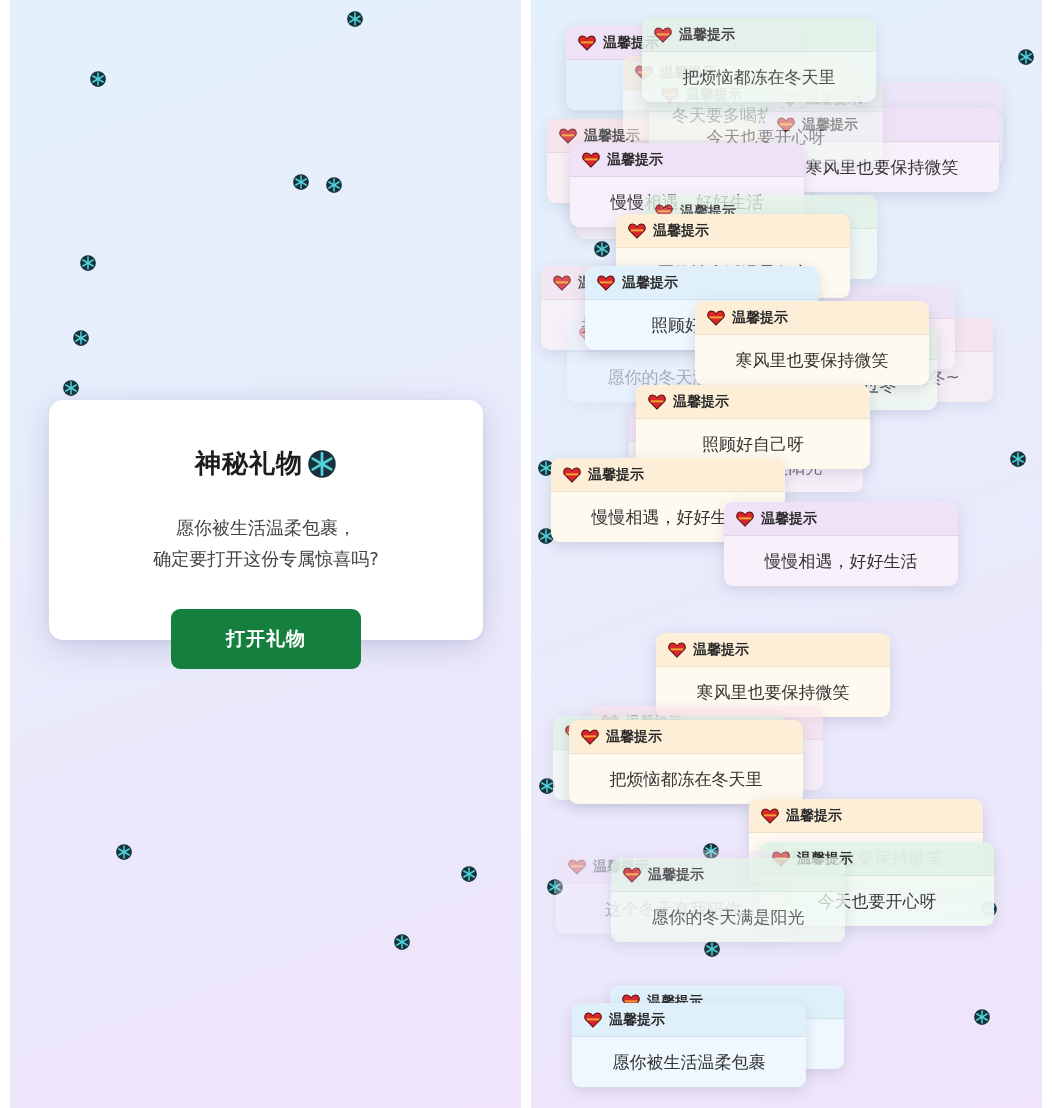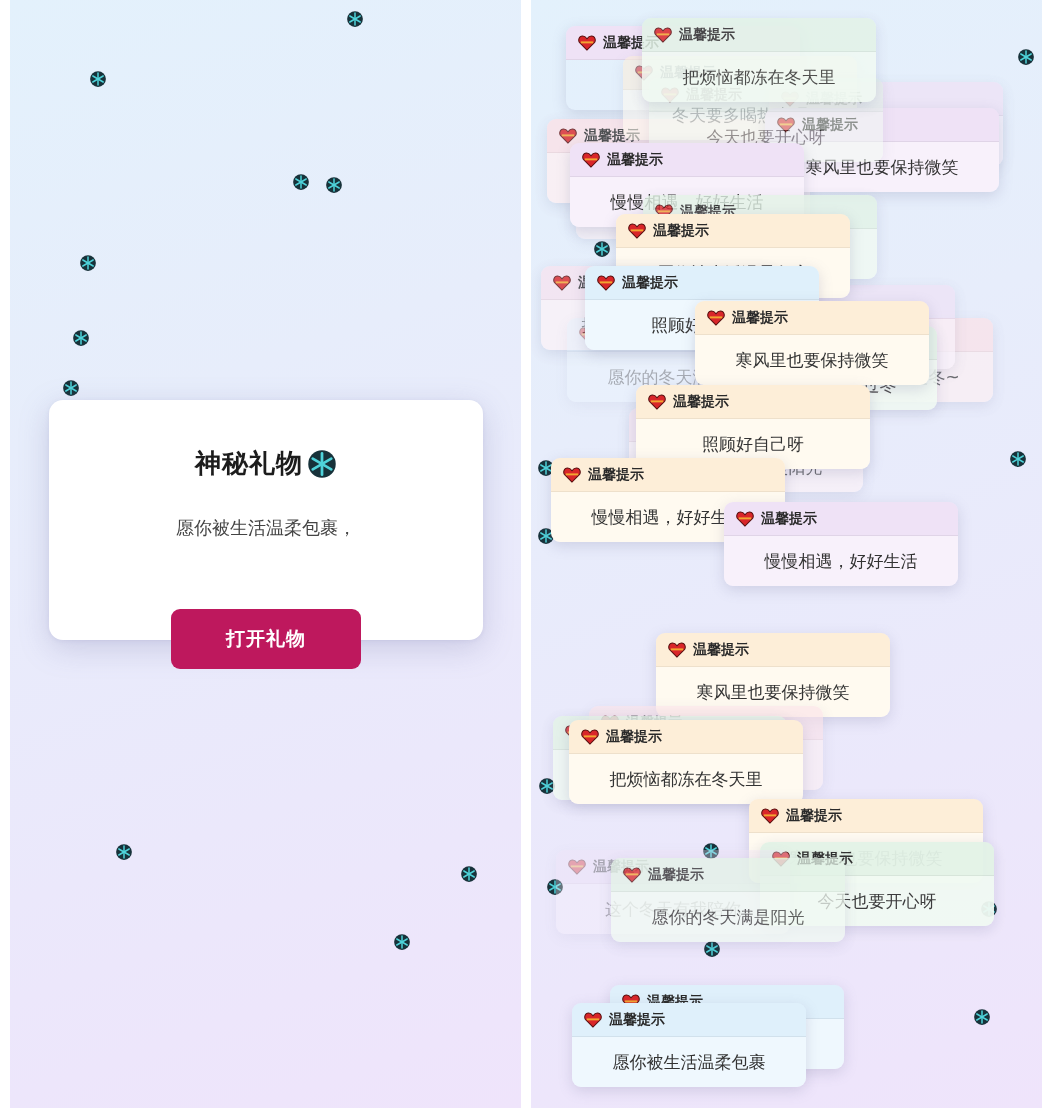--- a/index.html
+++ b/index.html
@@ -40,21 +40,21 @@
   }
   .modal-title .flake-inline { width: 30px; height: 30px; display: inline-block; }
   .modal-title .flake-inline svg { width: 30px; height: 30px; }
   .modal-msg {
     position: absolute; top: 112px; left: 0; right: 0;
     font-size: 18px; color: #444; line-height: 31px;
   }
   .modal-btn {
     position: absolute; left: 122px; top: 209px;
     width: 190px; height: 60px;
-    background: #be185d; color: #ffffff;
+    background: #15803d; color: #ffffff;
     border: none; border-radius: 9px;
     font-size: 19px; font-weight: bold; letter-spacing: 1px;
     font-family: "DejaVu Sans", "Liberation Sans", sans-serif;
     cursor: pointer;
   }
 
   
   .card {
     position: absolute;
     width: 234px; height: 84px;
@@ -199,20 +199,21 @@
             <g stroke="#4fd3da" stroke-width="2.2" stroke-linecap="round">
               <line x1="12" y1="3.5" x2="12" y2="20.5"></line>
               <line x1="4.6" y1="7.7" x2="19.4" y2="16.3"></line>
               <line x1="4.6" y1="16.3" x2="19.4" y2="7.7"></line>
             </g>
           </svg>
       </span>
     </div>
     <div class="modal-msg">
       <div>愿你被生活温柔包裹，</div>
+      <div>确定要打开这份专属惊喜吗?</div>
     </div>
     <button class="modal-btn">打开礼物</button>
   </div>
 </div>
 
 <div id="right-panel" class="panel">
   <div id="right-flakes">
       <span class="flake" style="left: 486px; top: 48px;">
         <svg viewBox="0 0 24 24">
           <circle cx="12" cy="12" r="10.5" fill="#17323a"></circle>

